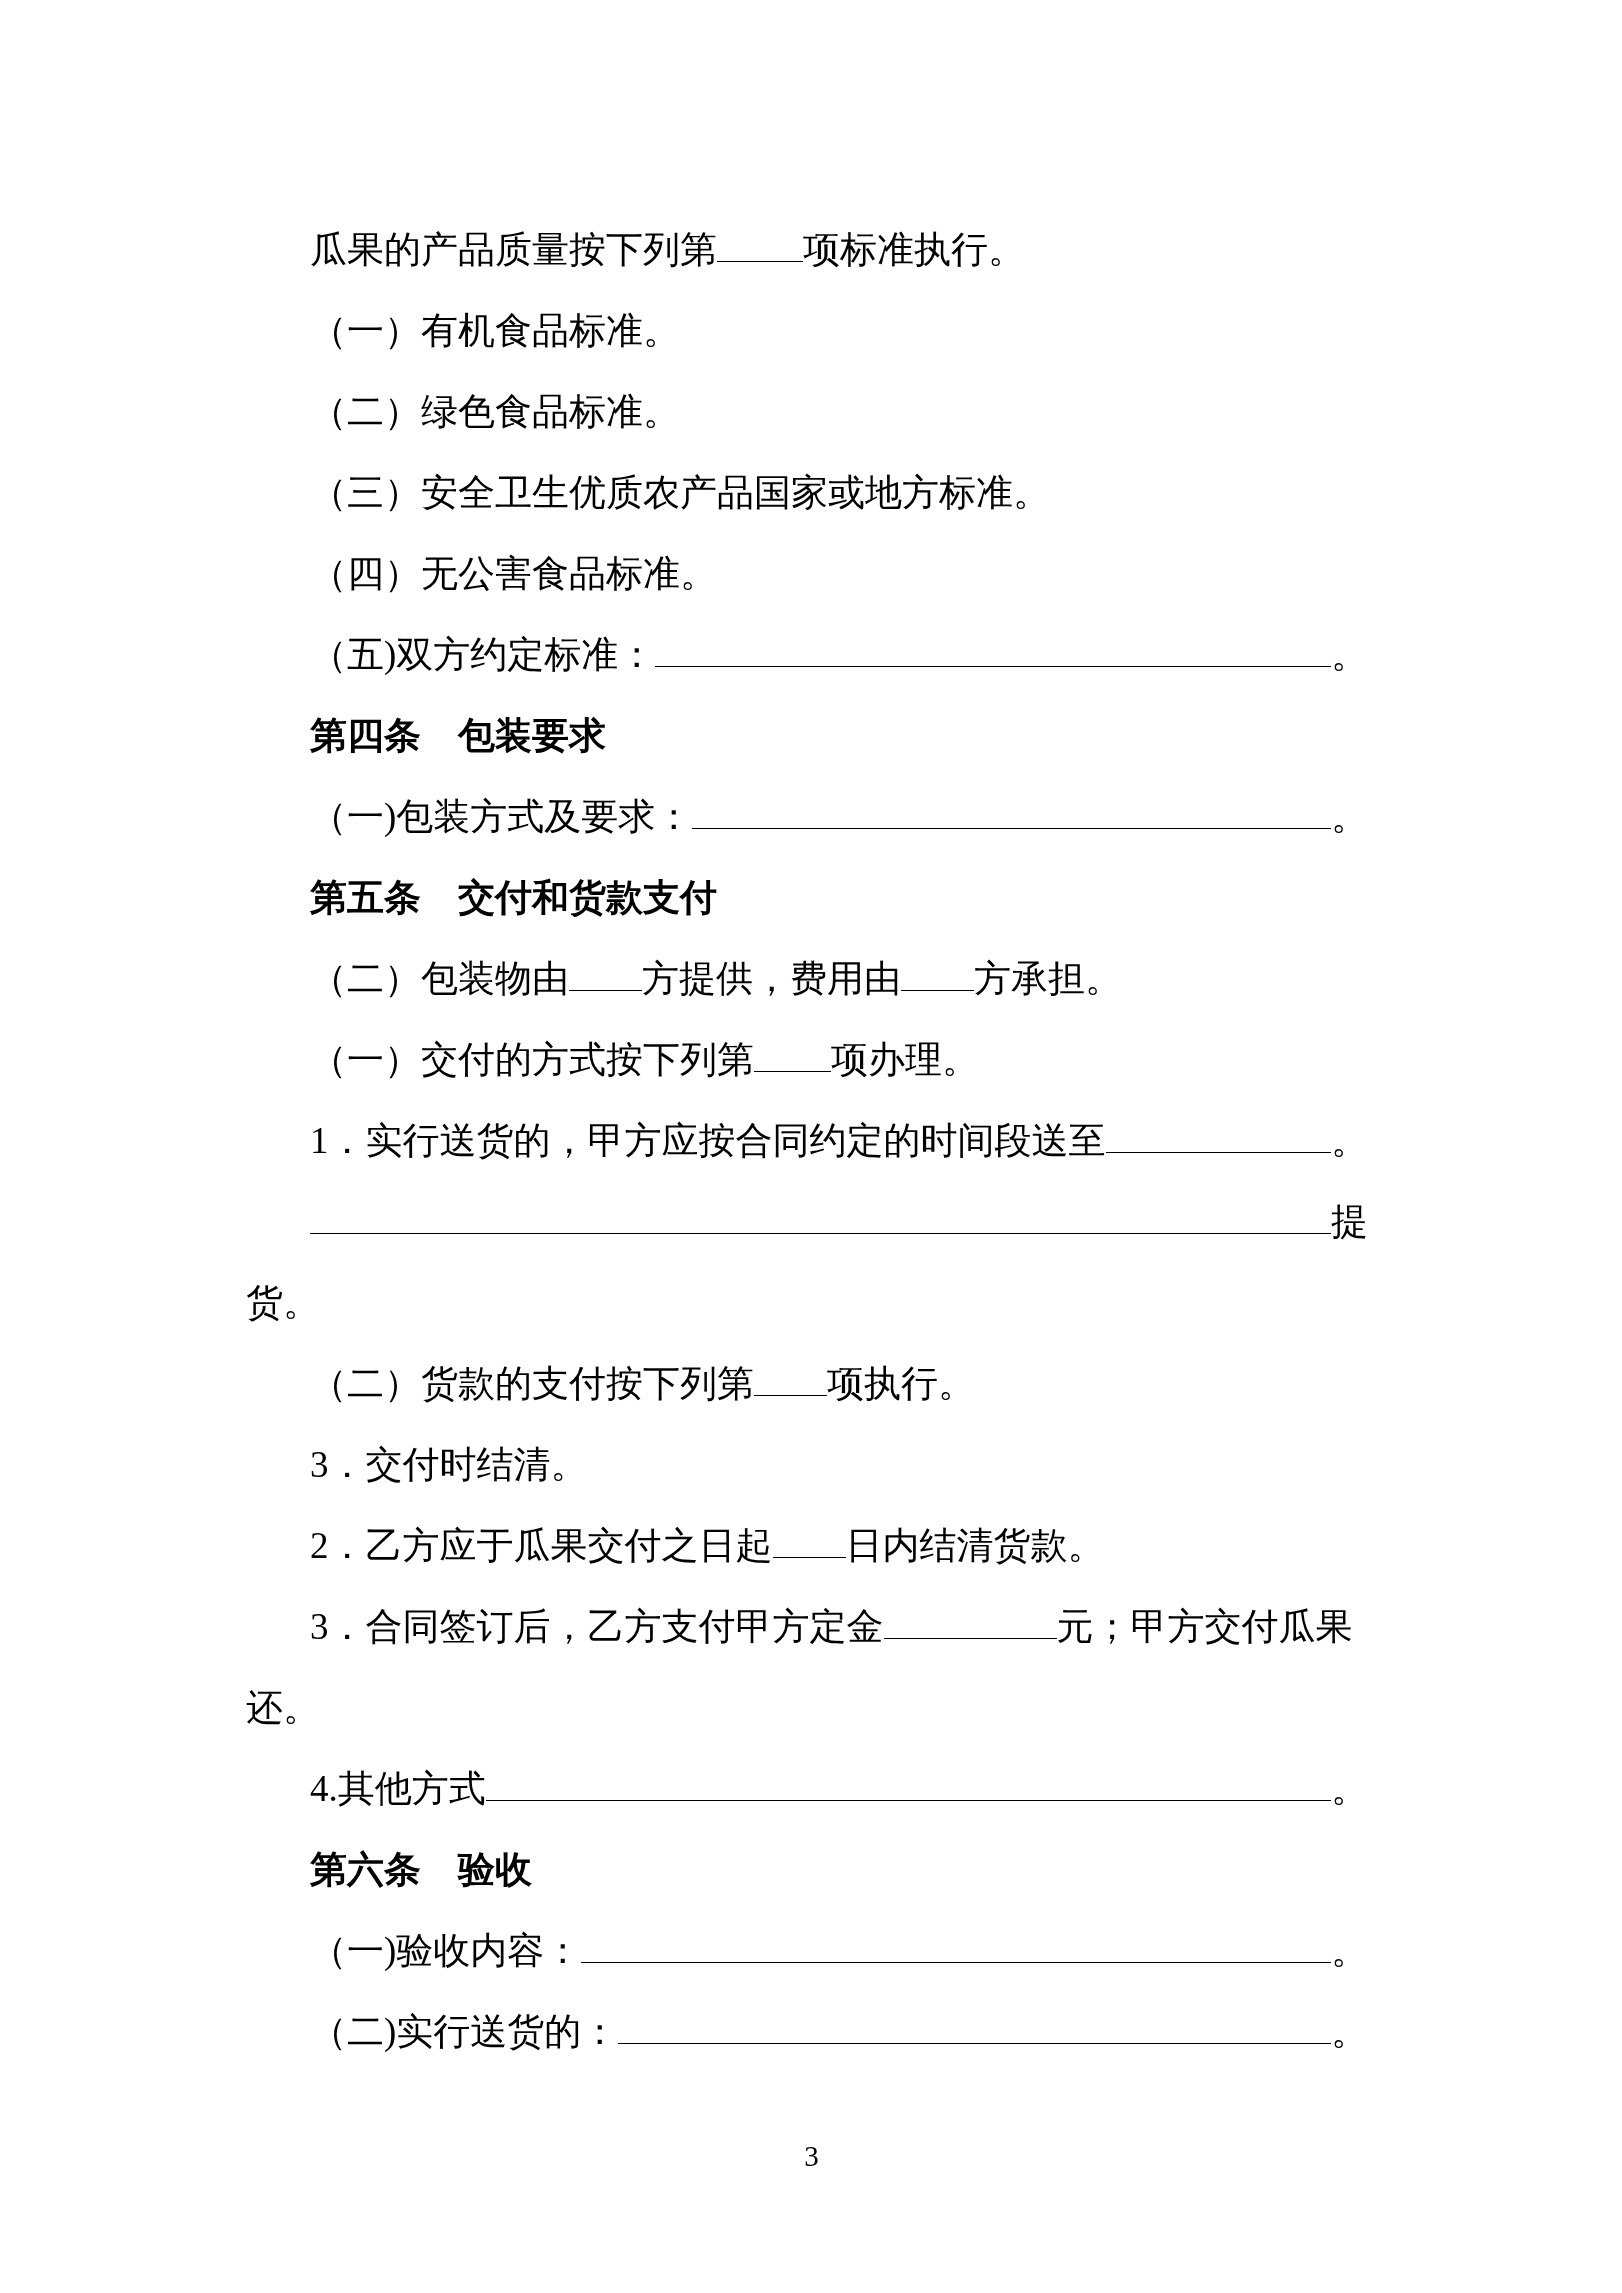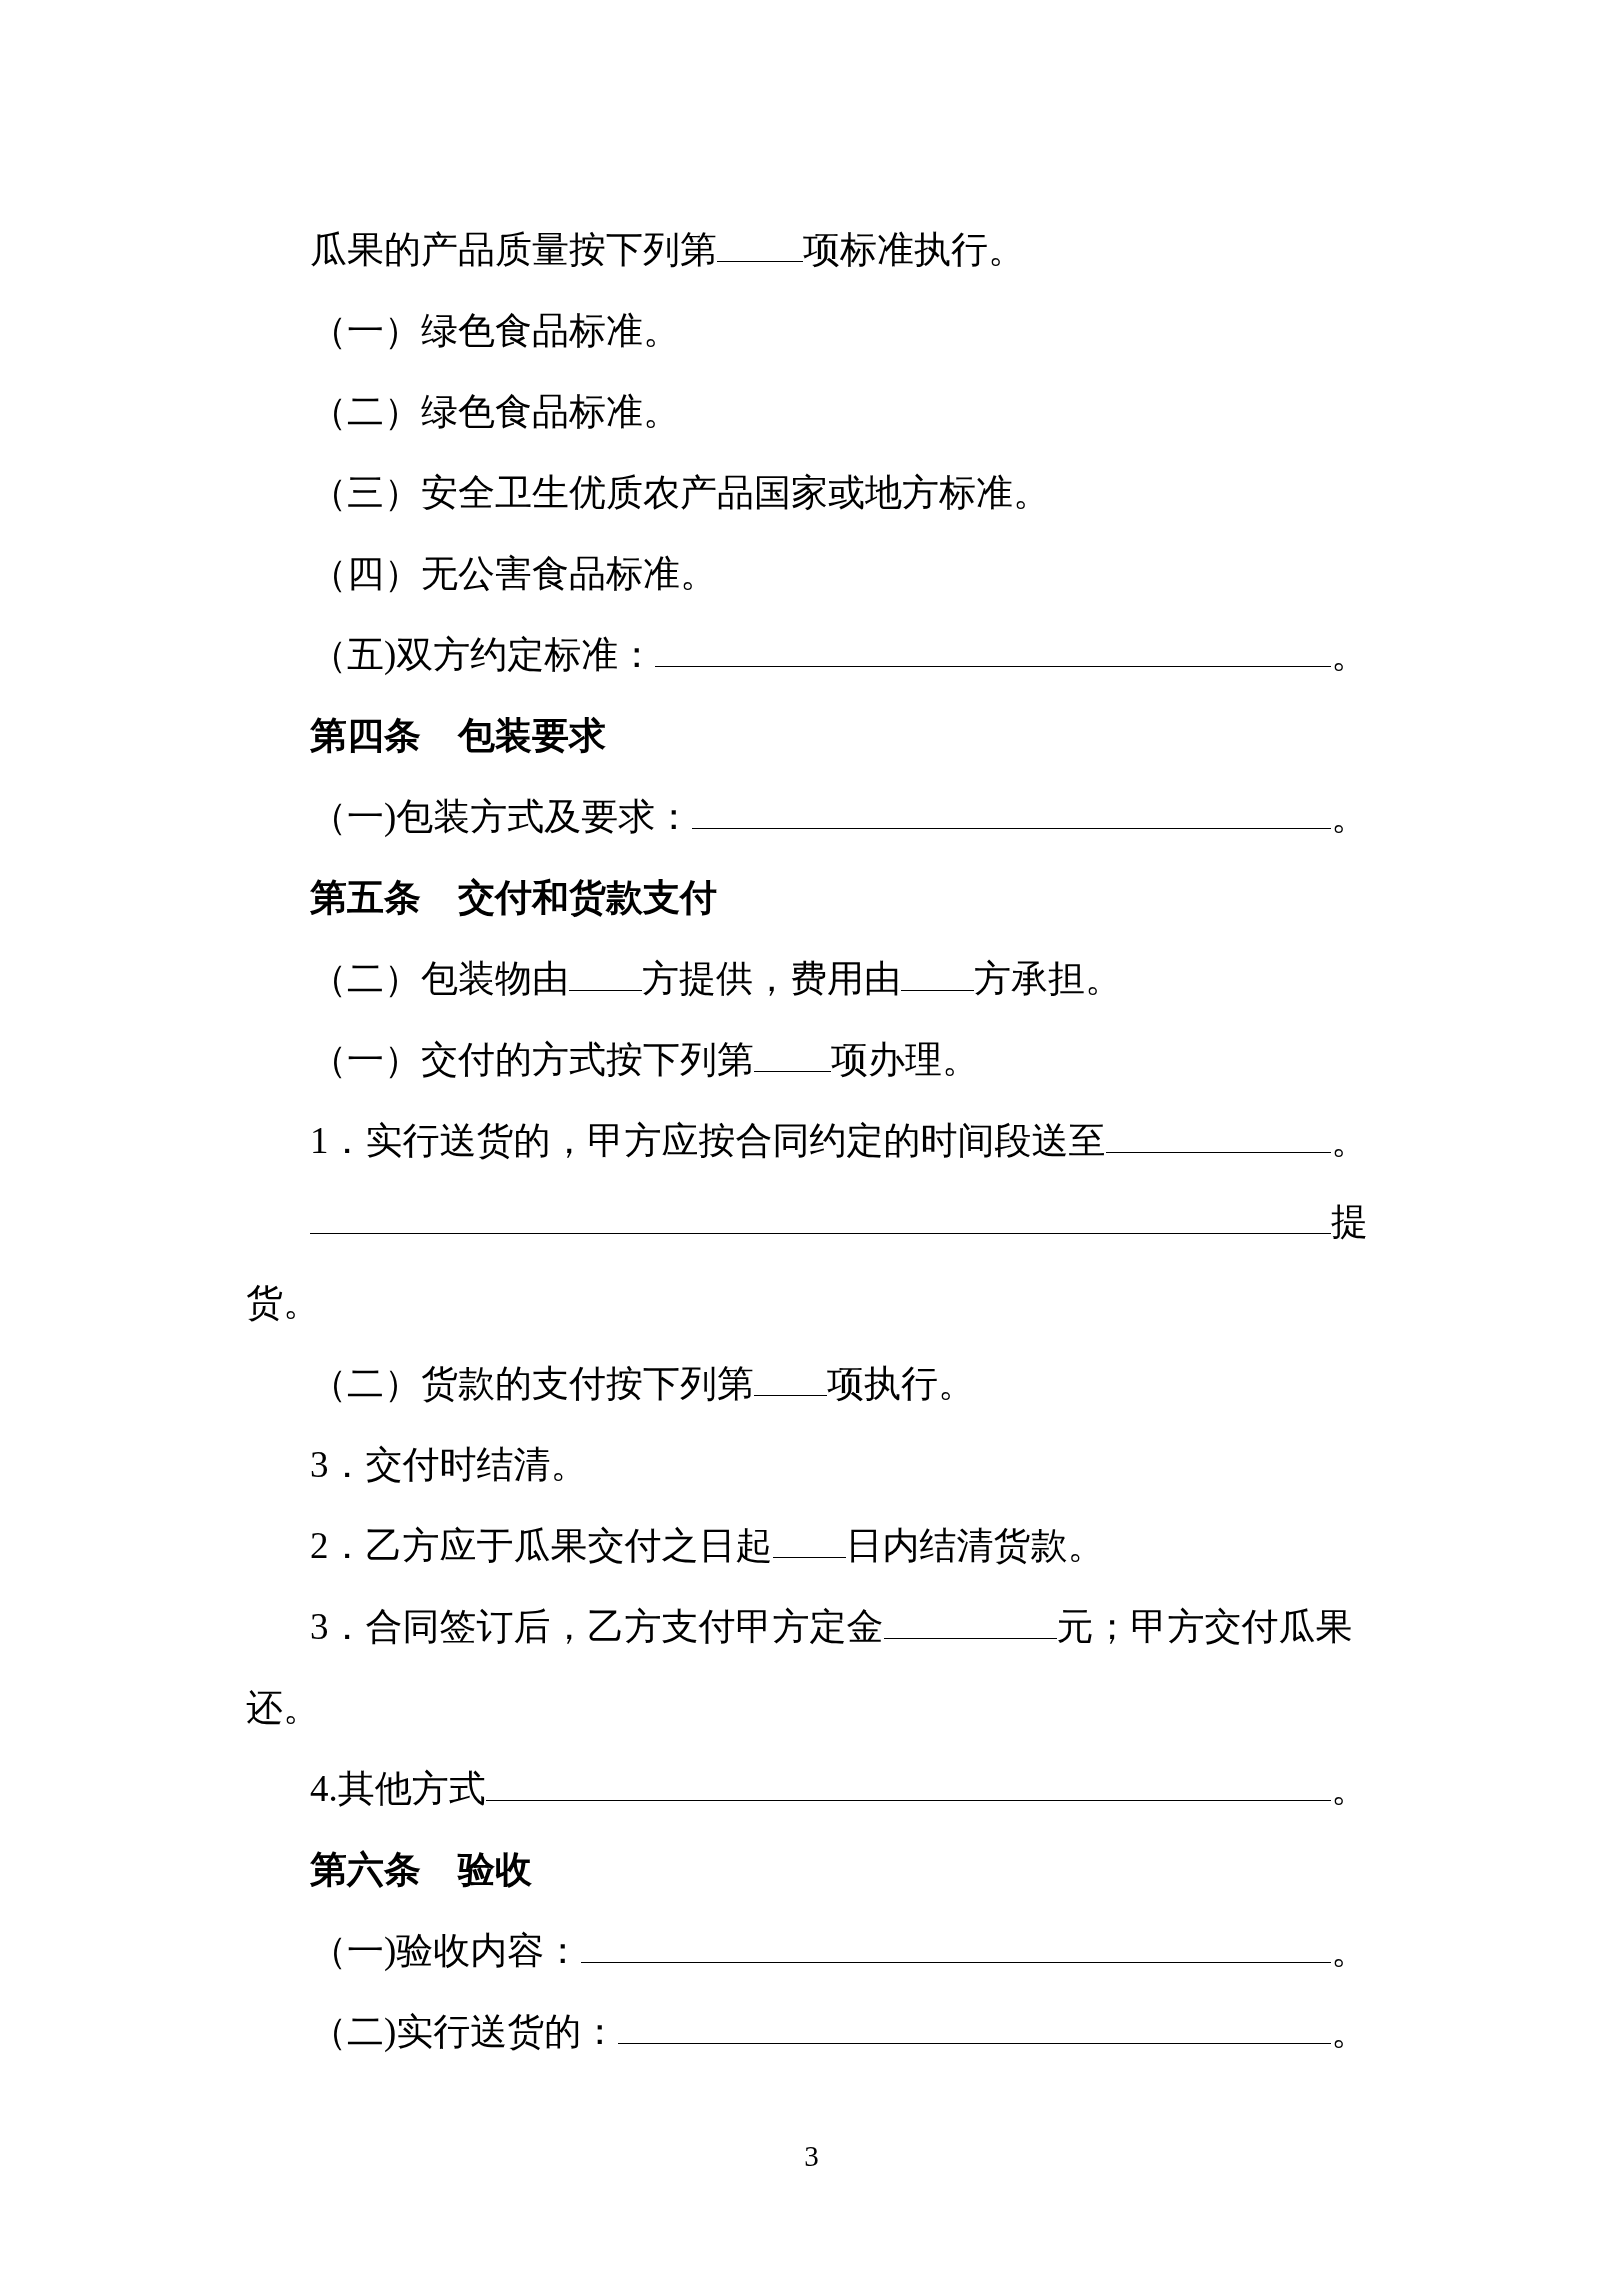--- a/index.html
+++ b/index.html
@@ -57,21 +57,21 @@
     font-size: 29px;
     line-height: 36px;
   }
 </style>
 </head>
 <body>
 
 <div class="page">
   <div class="content">
       <div class="line indent"><span class="txt">瓜果的产品质量按下列第</span><span class="blank" style="width: 86px;"></span><span class="txt">项标准执行。</span></div>
-      <div class="line indent"><span class="txt">（一）绿色食品标准。</span></div>
+      <div class="line indent"><span class="txt">（一）有机食品标准。</span></div>
       <div class="line indent"><span class="txt">（二）绿色食品标准。</span></div>
       <div class="line indent"><span class="txt">（三）安全卫生优质农产品国家或地方标准。</span></div>
       <div class="line indent"><span class="txt">（四）无公害食品标准。</span></div>
       <div class="line indent"><span class="txt">（五)双方约定标准：</span><span class="blank fill"></span><span class="txt">。</span></div>
       <div class="line indent heading"><span class="txt">第四条　包装要求</span></div>
       <div class="line indent"><span class="txt">（一)包装方式及要求：</span><span class="blank fill"></span><span class="txt">。</span></div>
       <div class="line indent heading"><span class="txt">第五条　交付和货款支付</span></div>
       <div class="line indent"><span class="txt">（二）包装物由</span><span class="blank" style="width: 73px;"></span><span class="txt">方提供，费用由</span><span class="blank" style="width: 73px;"></span><span class="txt">方承担。</span></div>
       <div class="line indent"><span class="txt">（一）交付的方式按下列第</span><span class="blank" style="width: 77px;"></span><span class="txt">项办理。</span></div>
       <div class="line indent"><span class="txt">1．实行送货的，甲方应按合同约定的时间段送至</span><span class="blank fill"></span><span class="txt">。</span></div>

